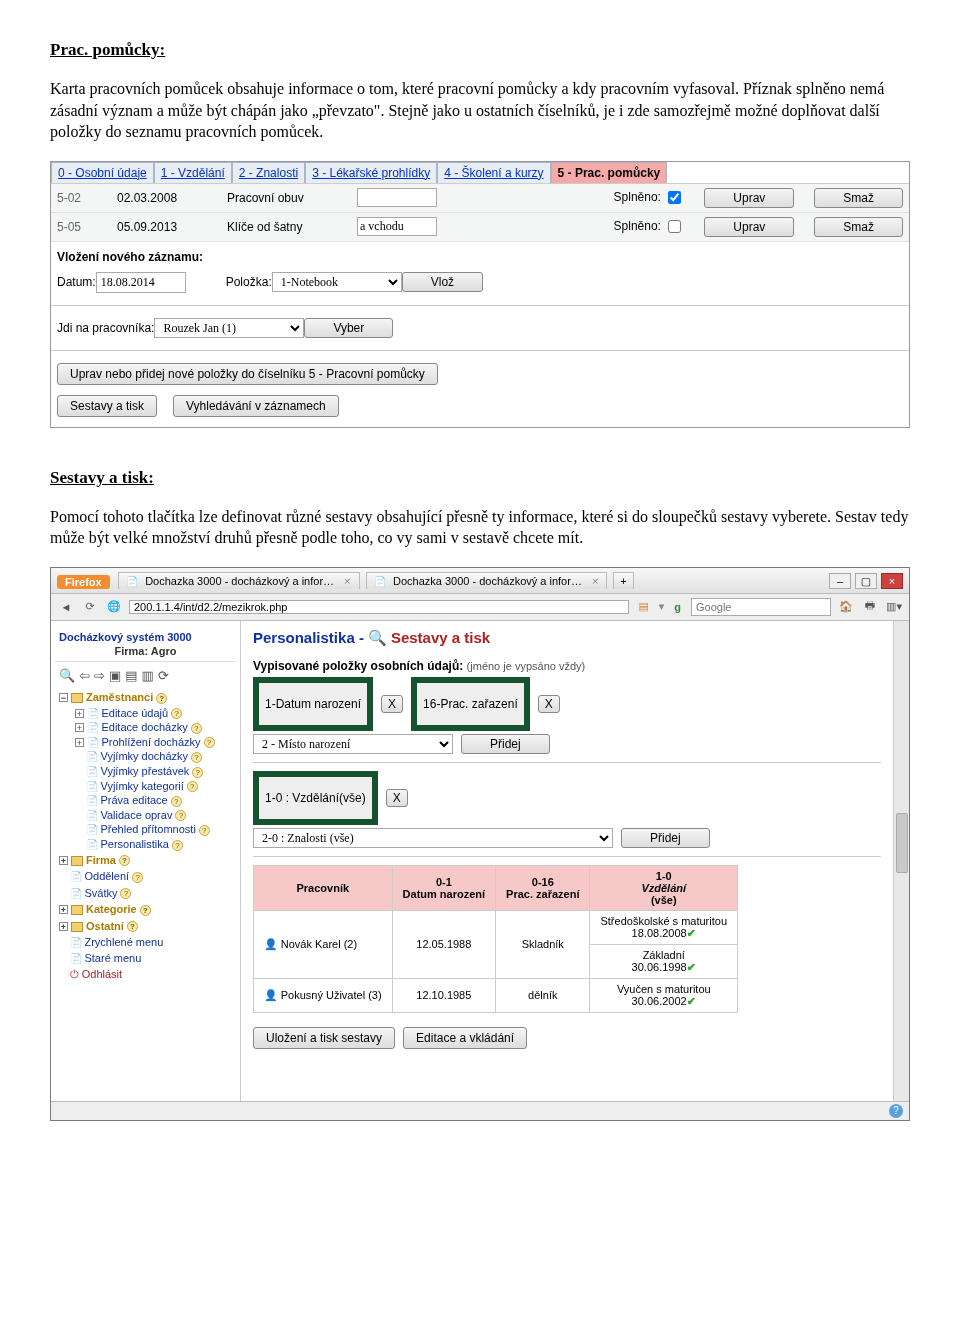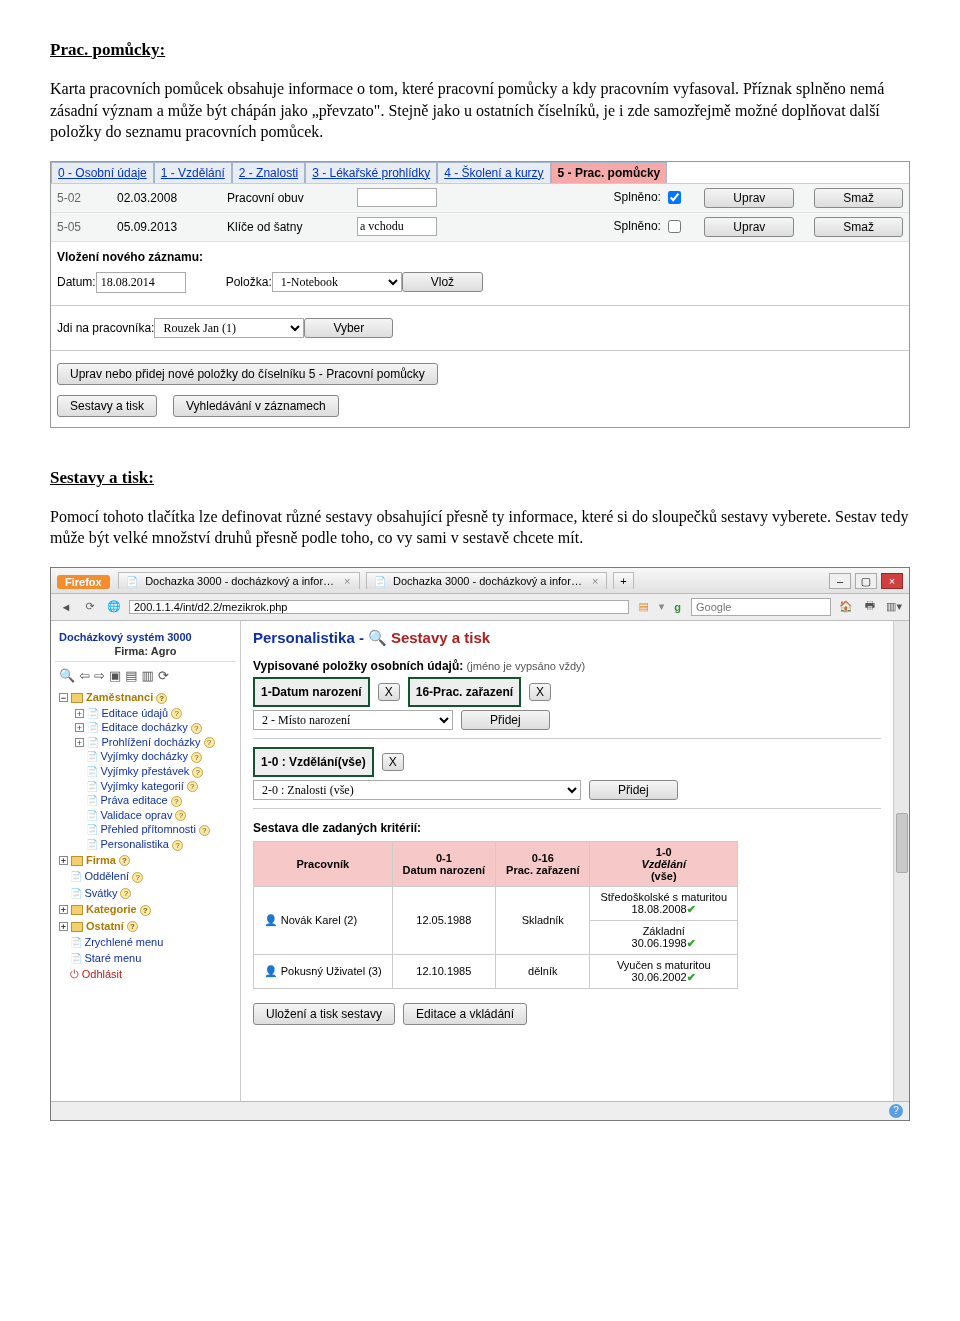--- a/index.html
+++ b/index.html
@@ -98,21 +98,21 @@
   .nav-item::before { content: ""; }
   .nav-folder { display: inline-block; width: 12px; height: 10px; background: #f3cf6e; border: 1px solid #b99232; margin-right: 3px; vertical-align: middle; }
   .tree-toggle { display: inline-block; width: 9px; height: 9px; border: 1px solid #888; text-align: center; line-height: 8px; font-size: 9px; background: #fff; color: #444; margin-right: 3px; }
   .nav-help { display:inline-block; width:11px; height:11px; border-radius:50%; background:#fbe9a8; border:1px solid #c9a640; font-size:8px; line-height:10px; text-align:center; color:#7a5a10; margin-left:3px; vertical-align:middle; }
   .content-right { flex: 1; padding: 8px 12px; font-size: 12px; }
   .cr-title { color: #1030a8; font-weight: bold; font-size: 15px; }
   .cr-title .st { color: #b02020; }
   .cr-sec { font-weight: bold; margin-top: 12px; margin-bottom: 4px; }
   .cr-note { color: #555; font-weight: normal; font-size: 11px; }
   .inline-row { display: flex; align-items: center; gap: 8px; margin: 3px 0; }
-  .pill { background: #eee; border: 2px solid #14532d; padding: 6px 6px; font-weight: bold; }
+  .pill { background: #eee; border: 6px solid #14532d; padding: 14px 6px; }
   .tbl { border-collapse: collapse; margin-top: 6px; }
   .tbl th, .tbl td { border: 1px solid #ccc; padding: 4px 10px; font-size: 11px; text-align: center; }
   .tbl th { background: #f6c8c8; font-weight: bold; }
   .tbl .row-name { text-align: left; }
   .check-green { color: #2fa52f; font-weight: bold; }
   .doc-icon::before { content: "📄"; font-size: 10px; margin-right: 2px; }
   .person-icon::before { content: "👤"; font-size: 11px; margin-right: 3px; color:#8a6a3a;}
   .scroll-track { width: 16px; background: #e8e8e8; border-left: 1px solid #ccc; position: relative; }
   .scroll-thumb { position: absolute; top: 40%; left: 2px; width: 12px; height: 60px; background: #c9c9c9; border: 1px solid #aaa; border-radius: 2px; }
   .status-bar { display:flex; padding:2px 6px; border-top:1px solid #bbb; background:#eee; }
@@ -285,26 +285,25 @@
         <button class="btn">Přidej</button>
       </div>
       <hr class="sep">
 
       <div class="inline-row">
         <span class="pill">1-0 : Vzdělání(vše)</span>
         <button class="btn" style="padding:1px 6px">X</button>
       </div>
 
       <div class="inline-row">
-        <select class="sel-in" style="width:328px"><option>2-0 : Znalosti (vše)</option></select>
+        <select class="sel-in" style="width:360px"><option>2-0 : Znalosti (vše)</option></select>
         <button class="btn">Přidej</button>
       </div>
       <hr class="sep">
 
-      <div class="cr-sec">Sestava dle zadaných kritérií:</div>
 
       <table class="tbl">
         <thead>
           <tr>
             <th>Pracovník</th>
             <th>
                 <div>0-1</div>
                 <div>Datum narození</div>
               </th>
             <th>

